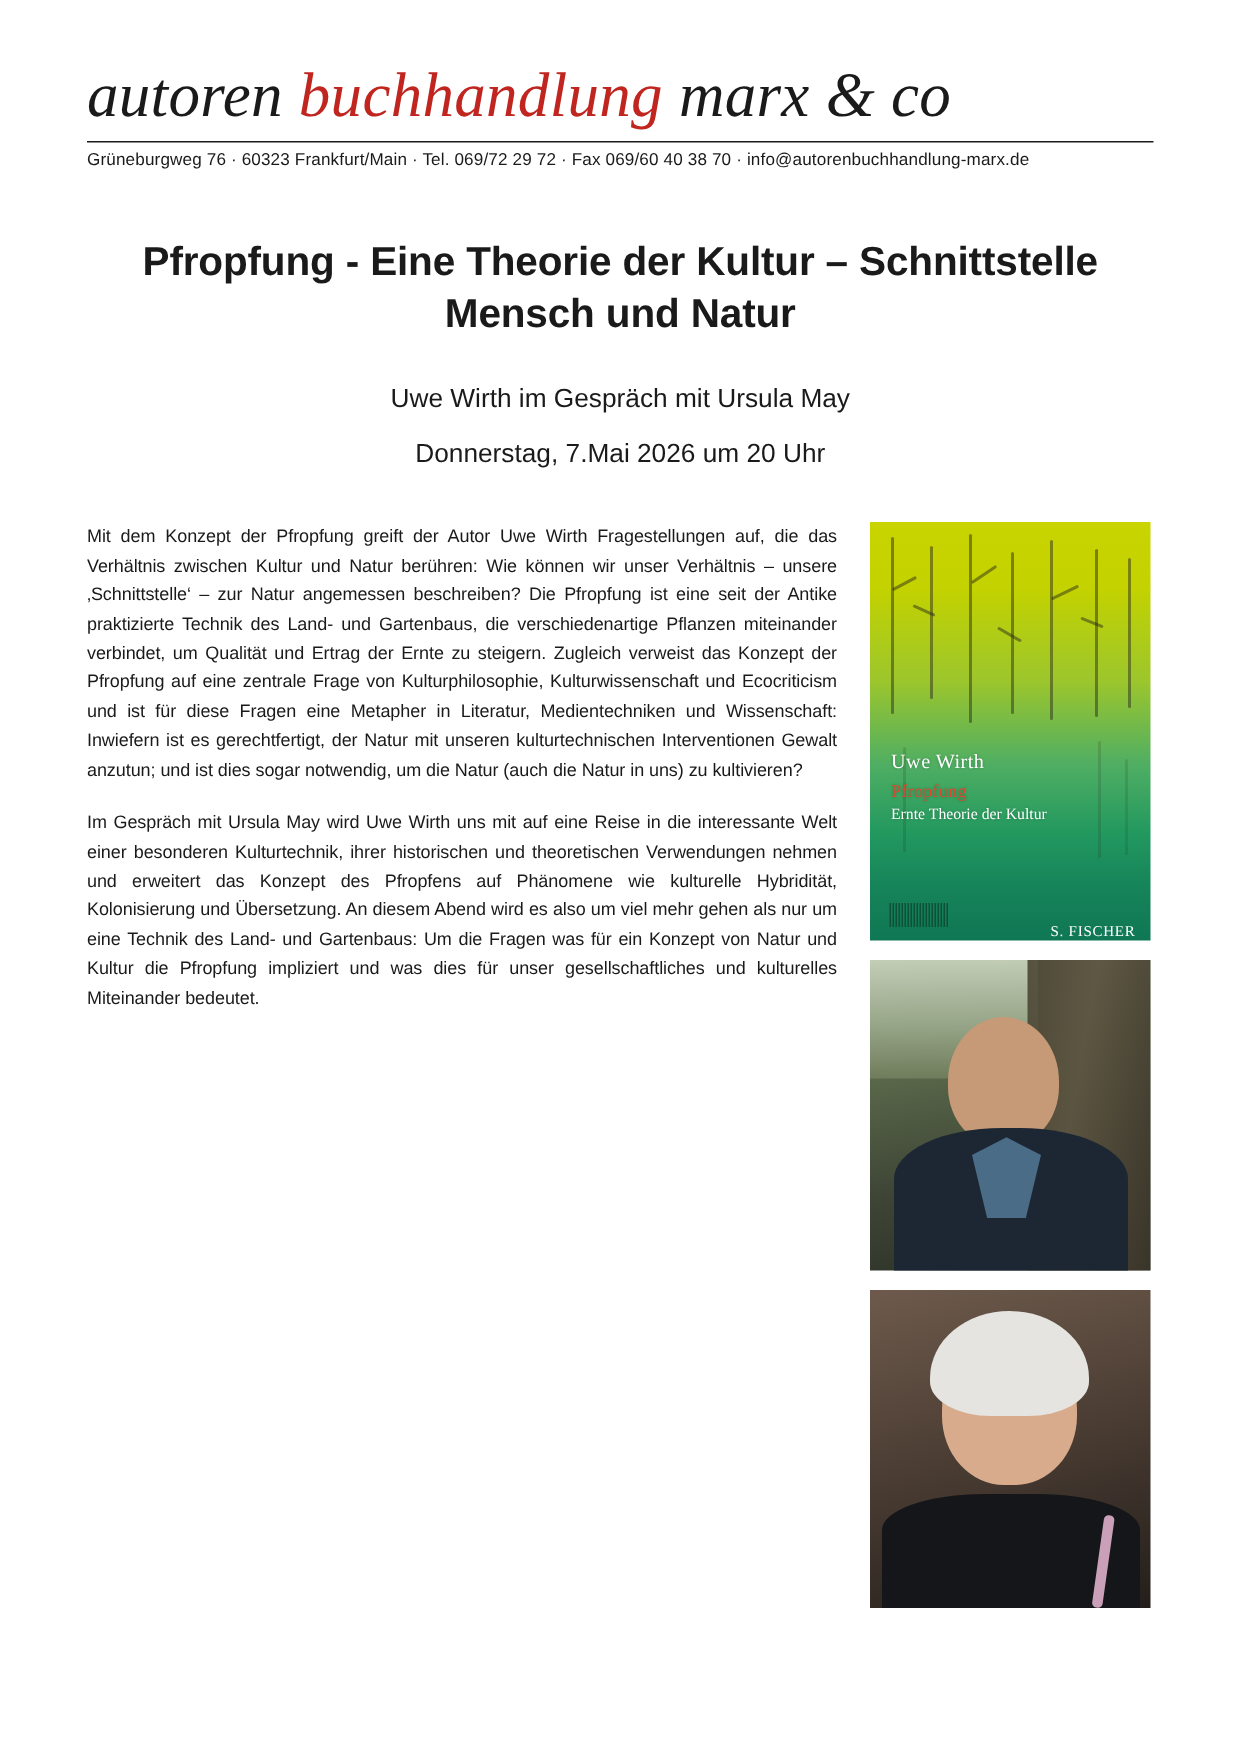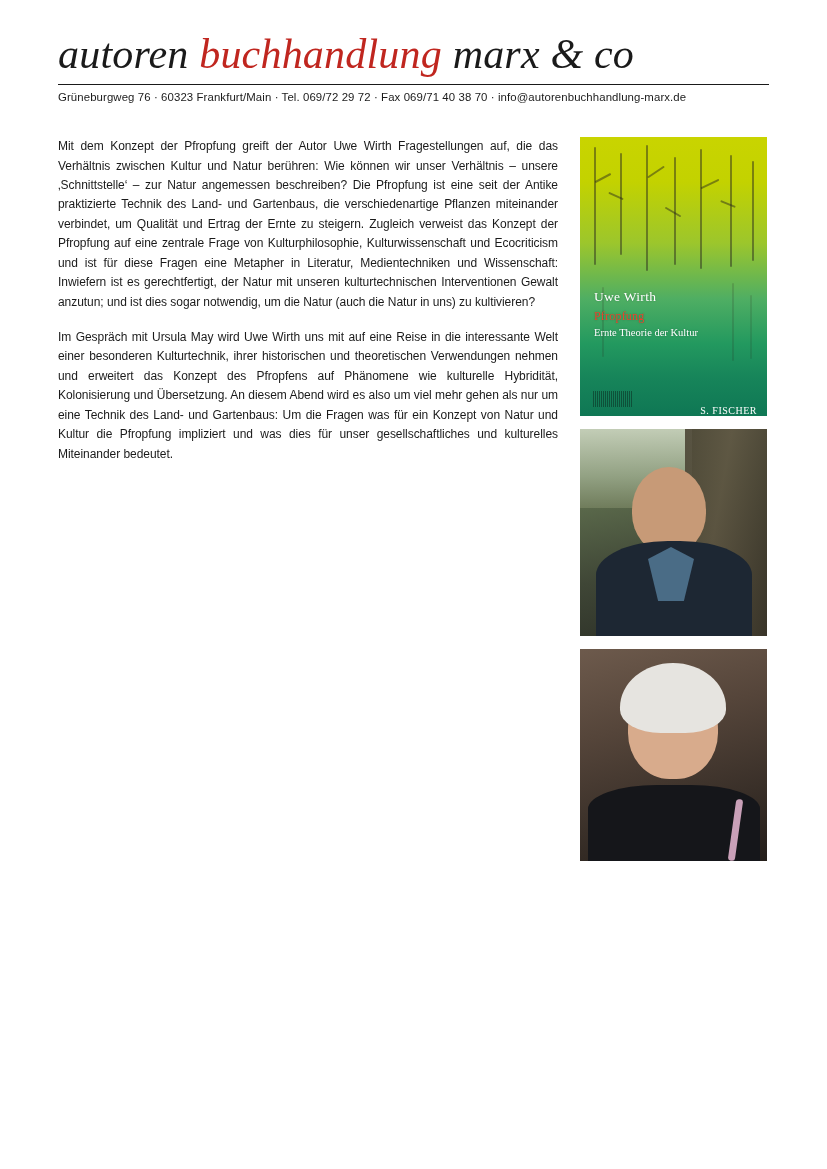--- a/index.html
+++ b/index.html
@@ -17,21 +17,21 @@
   .page {
     position: relative;
     width: 827px;
     height: 1169px;
     box-sizing: border-box;
     padding: 0 58px;
   }
 
   
   .masthead {
-    padding-top: 32px;
+    padding-top: 42px;
   }
   .logo-line {
     font-family: "Liberation Serif", serif;
     font-size: 42px;
     letter-spacing: 0.2px;
     white-space: nowrap;
     line-height: 1.05;
   }
   .logo-word {
     font-style: italic;
@@ -266,23 +266,28 @@
 
 <div class="page">
 
   <header class="masthead">
     <div class="logo-line">
       <span class="logo-word">autoren</span>
       <span class="logo-word red">buchhandlung</span>
       <span class="logo-word amp">marx &amp; co</span>
     </div>
     <hr class="logo-rule">
-    <div class="contact-line">Grüneburgweg 76 · 60323 Frankfurt/Main · Tel. 069/72 29 72 · Fax 069/71 40 38 70 · info@autorenbuchhandlung-marx.de</div>
+    <div class="contact-line">Grüneburgweg 76 · 60323 Frankfurt/Main · Tel. 069/72 29 72 · Fax 069/60 40 38 70 · info@autorenbuchhandlung-marx.de</div>
   </header>
 
+  <section class="title-block">
+    <h1 class="event-title">Pfropfung - Eine Theorie der Kultur – Schnittstelle Mensch und Natur</h1>
+    <div class="event-subtitle">Uwe Wirth im Gespräch mit Ursula May</div>
+    <div class="event-date">Donnerstag, 7.Mai 2026 um 20 Uhr</div>
+  </section>
 
   <section class="content">
 
     <div class="col-text">
       <p class="para">Mit dem Konzept der Pfropfung greift der Autor Uwe Wirth Fragestellungen auf, die das Verhältnis zwischen Kultur und Natur berühren: Wie können wir unser Verhältnis – unsere ‚Schnittstelle‘ – zur Natur angemessen beschreiben? Die Pfropfung ist eine seit der Antike praktizierte Technik des Land- und Gartenbaus, die verschiedenartige Pflanzen miteinander verbindet, um Qualität und Ertrag der Ernte zu steigern. Zugleich verweist das Konzept der Pfropfung auf eine zentrale Frage von Kulturphilosophie, Kulturwissenschaft und Ecocriticism und ist für diese Fragen eine Metapher in Literatur, Medientechniken und Wissenschaft: Inwiefern ist es gerechtfertigt, der Natur mit unseren kulturtechnischen Interventionen Gewalt anzutun; und ist dies sogar notwendig, um die Natur (auch die Natur in uns) zu kultivieren?</p>
       <p class="para">Im Gespräch mit Ursula May wird Uwe Wirth uns mit auf eine Reise in die interessante Welt einer besonderen Kulturtechnik, ihrer historischen und theoretischen Verwendungen nehmen und erweitert das Konzept des Pfropfens auf Phänomene wie kulturelle Hybridität, Kolonisierung und Übersetzung. An diesem Abend wird es also um viel mehr gehen als nur um eine Technik des Land- und Gartenbaus: Um die Fragen was für ein Konzept von Natur und Kultur die Pfropfung impliziert und was dies für unser gesellschaftliches und kulturelles Miteinander bedeutet.</p>
     </div>
 
     <div class="col-media">
 

